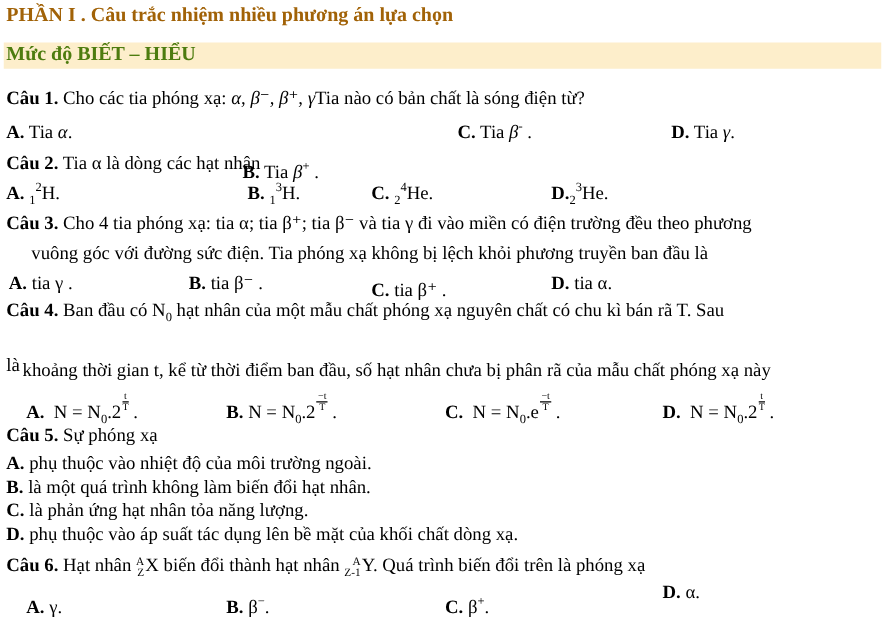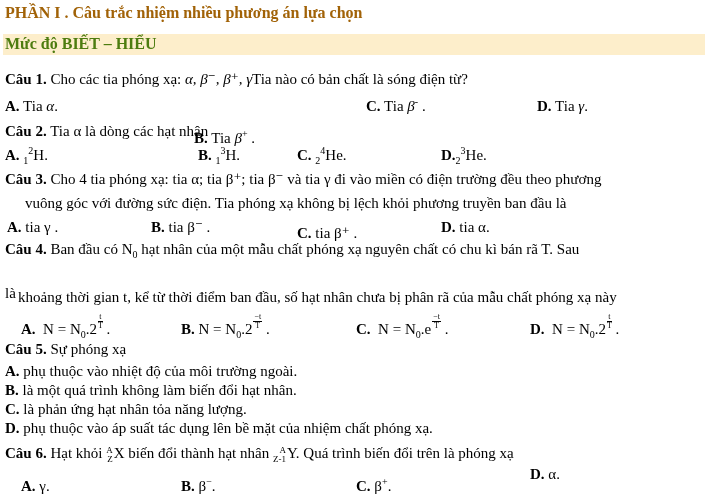--- a/index.html
+++ b/index.html
@@ -81,25 +81,25 @@
 <div class="abs q" style="left:356px; top:313px;"><b>C.</b>&nbsp; <span>N = N</span><sub>0</sub><span>.e</span><span class="frac"><span class="num">−t</span><span>T</span></span> <span>.</span></div>
 <div class="abs q" style="left:530px; top:313px;"><b>D.</b>&nbsp; <span>N = N</span><sub>0</sub><span>.2</span><span class="frac"><span class="num">t</span><span>T</span></span> <span>.</span></div>
 
 <div class="abs q" style="left:5px; top:340px;">
   <b>Câu 5.</b>
   <span>Sự phóng xạ</span>
 </div>
 <div class="abs q" style="left:5px; top:362px;"><b>A.</b> <span>phụ thuộc vào nhiệt độ của môi trường ngoài.</span></div>
 <div class="abs q" style="left:5px; top:381px;"><b>B.</b> <span>là một quá trình không làm biến đổi hạt nhân.</span></div>
 <div class="abs q" style="left:5px; top:400px;"><b>C.</b> <span>là phản ứng hạt nhân tỏa năng lượng.</span></div>
-<div class="abs q" style="left:5px; top:419px;"><b>D.</b> <span>phụ thuộc vào áp suất tác dụng lên bề mặt của nhiệm chất phóng xạ.</span></div>
+<div class="abs q" style="left:5px; top:419px;"><b>D.</b> <span>phụ thuộc vào áp suất tác dụng lên bề mặt của khối chất dòng xạ.</span></div>
 
 <div class="abs q" style="left:5px; top:444px;">
   <b>Câu 6.</b>
-  <span>Hạt khỏi</span>
+  <span>Hạt nhân</span>
   <span class="nuc"><span>A</span><span>Z</span></span><span>X</span>
   <span>biến đổi thành hạt nhân</span>
   <span class="nuc"><span>A</span><span>Z-1</span></span><span>Y.</span>
   <span>Quá trình biến đổi trên là phóng xạ</span>
 </div>
 <div class="abs q" style="left:21px; top:477px;"><b>A.</b> <span>γ.</span></div>
 <div class="abs q" style="left:181px; top:477px;"><b>B.</b> <span>β</span><sup>−</sup><span>.</span></div>
 <div class="abs q" style="left:356px; top:477px;"><b>C.</b> <span>β</span><sup>+</sup><span>.</span></div>
 <div class="abs q" style="left:530px; top:465px;"><b>D.</b> <span>α.</span></div>
 

